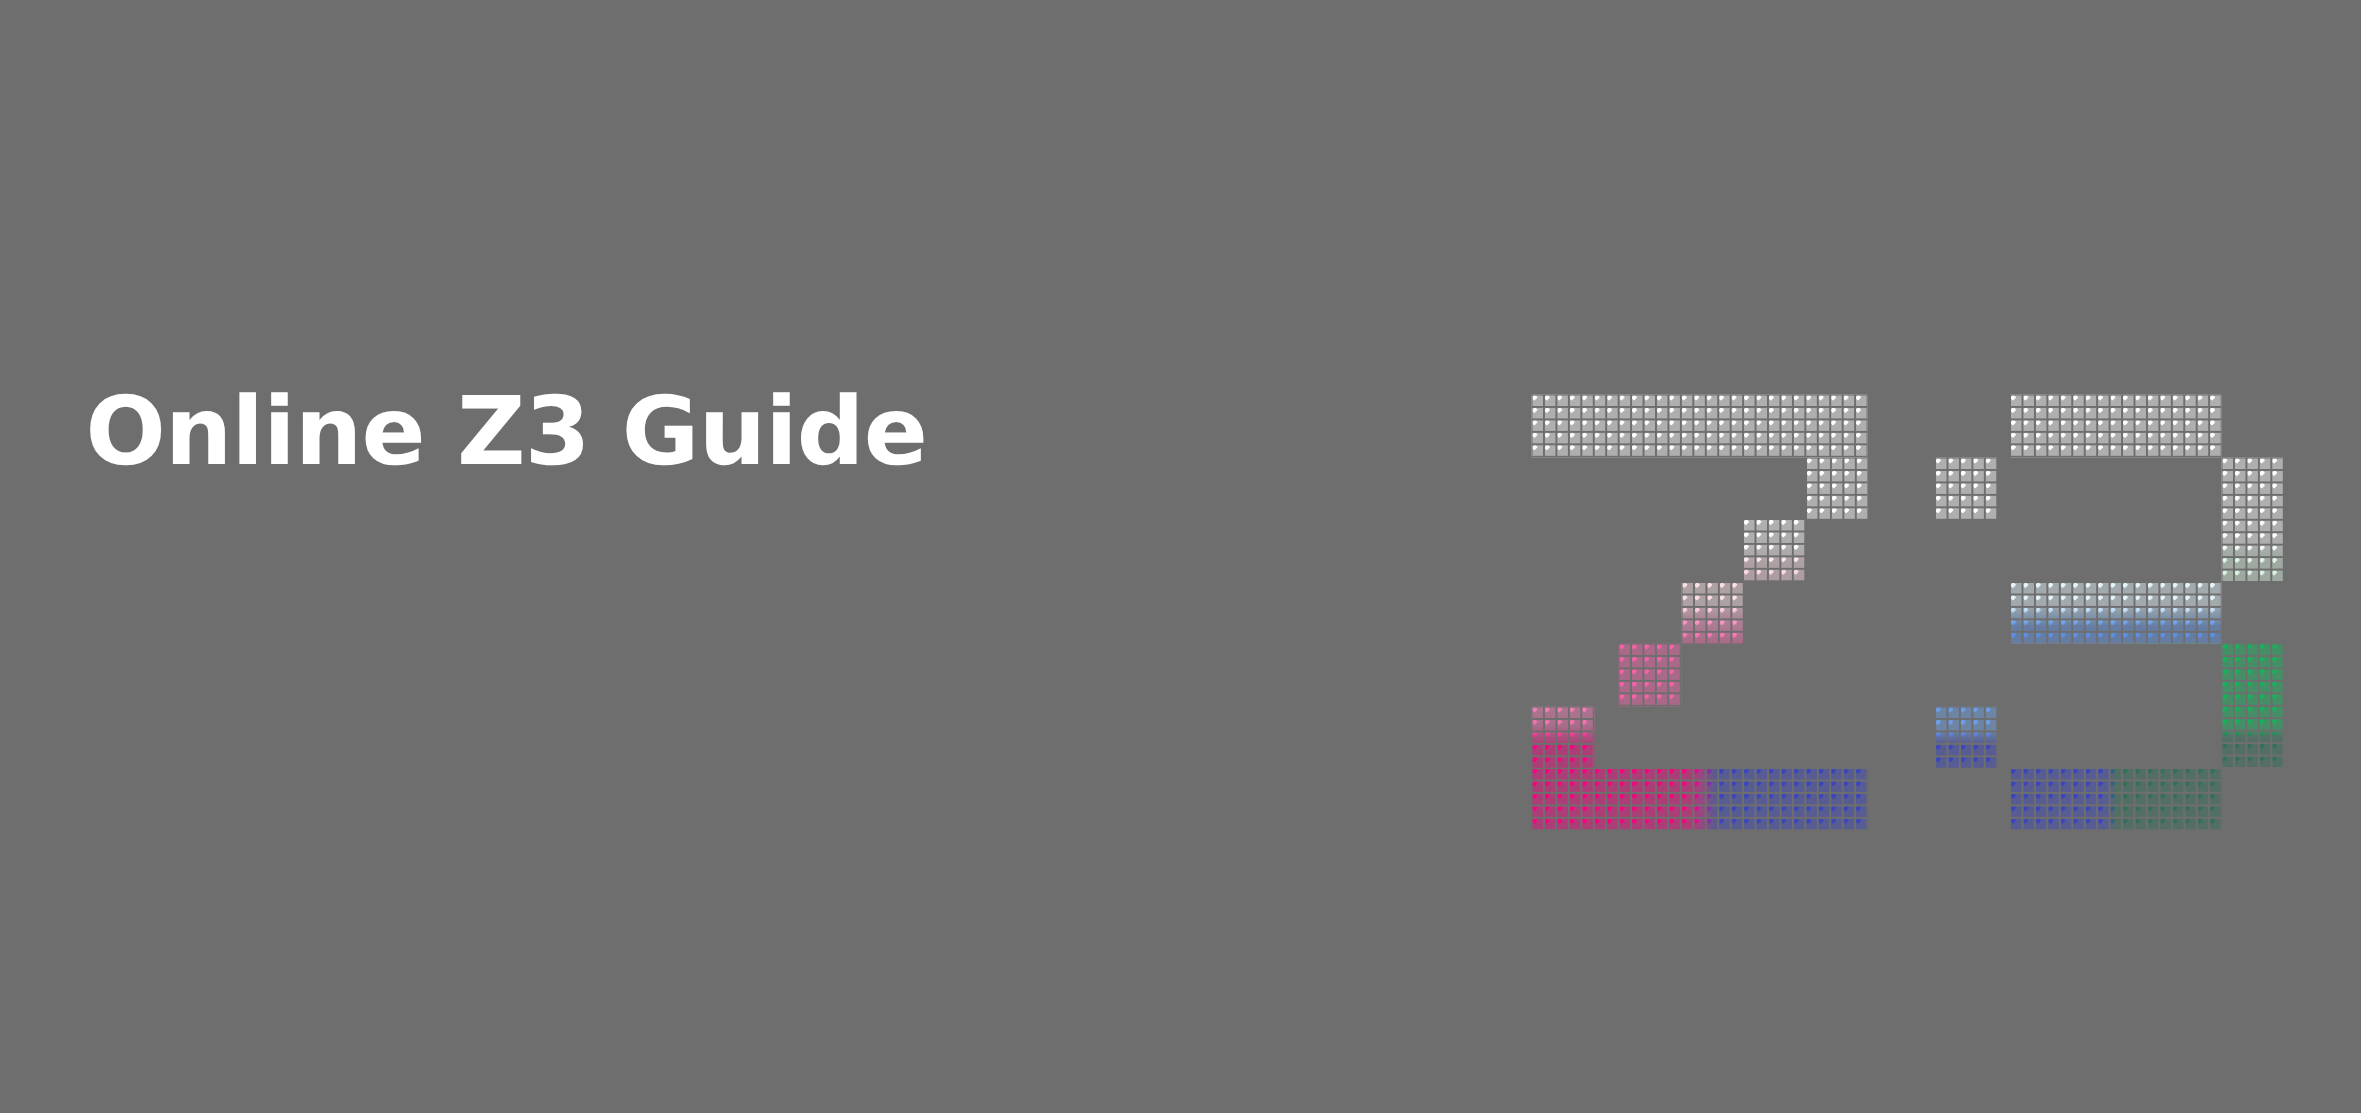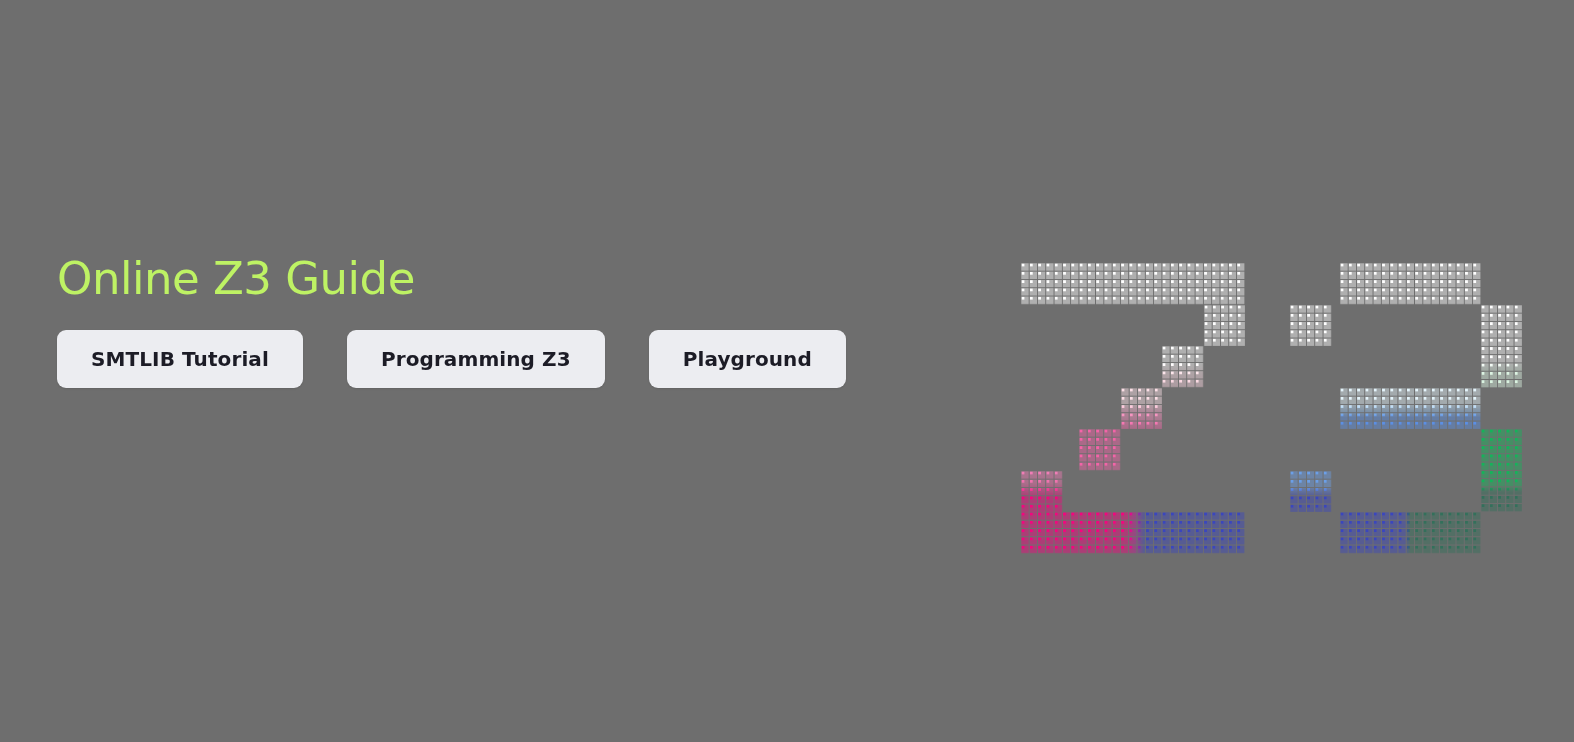--- a/index.html
+++ b/index.html
@@ -24,24 +24,24 @@
 
   
   #hero-content {
     position: absolute;
     left: 57px;
     top: 255px;
     width: 900px;
   }
   #page-title {
     font-family: "DejaVu Sans", "Liberation Sans", sans-serif;
-    font-size: 45px;
+    font-size: 63px;
     line-height: 1.05;
-    font-weight: 400;
-    color: #bef264;
+    font-weight: 700;
+    color: #ffffff;
     letter-spacing: -0.5px;
     margin: 0 0 28px 0;
     white-space: nowrap;
   }
   #hero-buttons {
     display: flex;
     flex-direction: row;
     align-items: flex-start;
     gap: 44px;
   }
@@ -95,25 +95,20 @@
   }
 </style>
 </head>
 <body>
 
 <div id="hero">
 
   <div id="hero-content">
     <h1 id="page-title">Online Z3 Guide</h1>
 
-    <div id="hero-buttons">
-      <a class="hero-btn" href="#">SMTLIB Tutorial</a>
-      <a class="hero-btn" href="#">Programming Z3</a>
-      <a class="hero-btn" href="#">Playground</a>
-    </div>
   </div>
 
   <div id="z3-logo">
       <div class="glyph" style="left: 0px;">
         <div class="tile-block" style="left: 0px; top: 0px; width: 224.1px; height: 41.5px;">
           <div class="paint" style="width: 224.1px; height: 41.5px; background: linear-gradient(rgb(255, 255, 255) 0%, rgb(255, 255, 255) 100%);"></div>
           <div class="mesh" style="background-image: linear-gradient(to right, rgb(110, 110, 110) 1.25px, transparent 1.25px), linear-gradient(rgb(110, 110, 110) 1.25px, transparent 1.25px); background-size: 8.3px 8.3px, 8.3px 8.3px; background-position: -0.625px 0px, 0px -0.625px;"></div>
           <div class="mesh" style="background-image: radial-gradient(1.5px at 1.5px 1.5px, transparent 99%, rgb(110, 110, 110) 100%); background-size: 8.3px 8.3px; background-position: 0.625px 0.625px; opacity: 0.55;"></div>
         </div>
         <div class="tile-block" style="left: 182.6px; top: 41.5px; width: 41.5px; height: 41.5px;">

